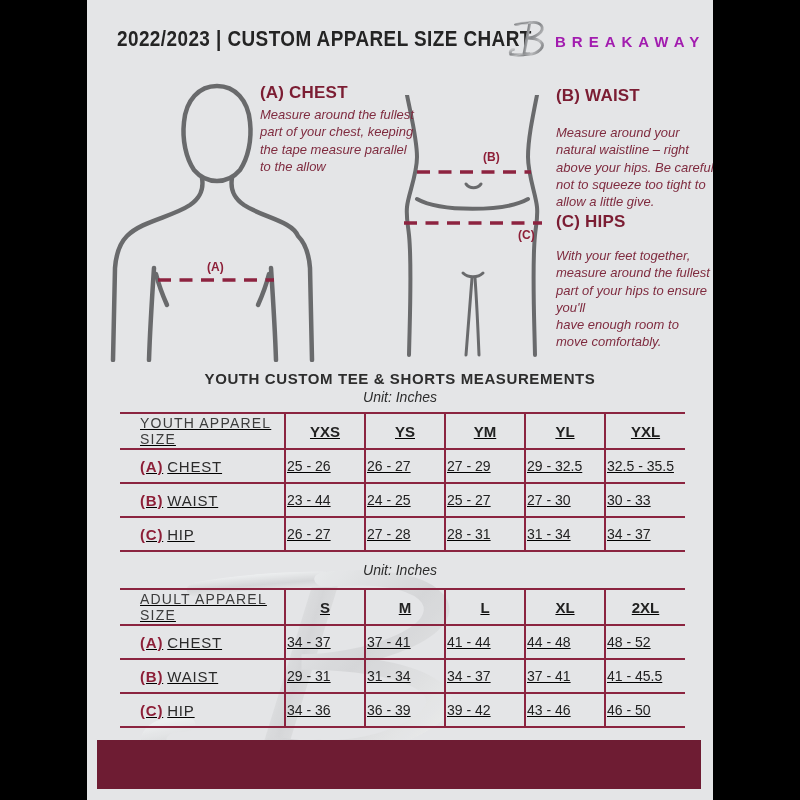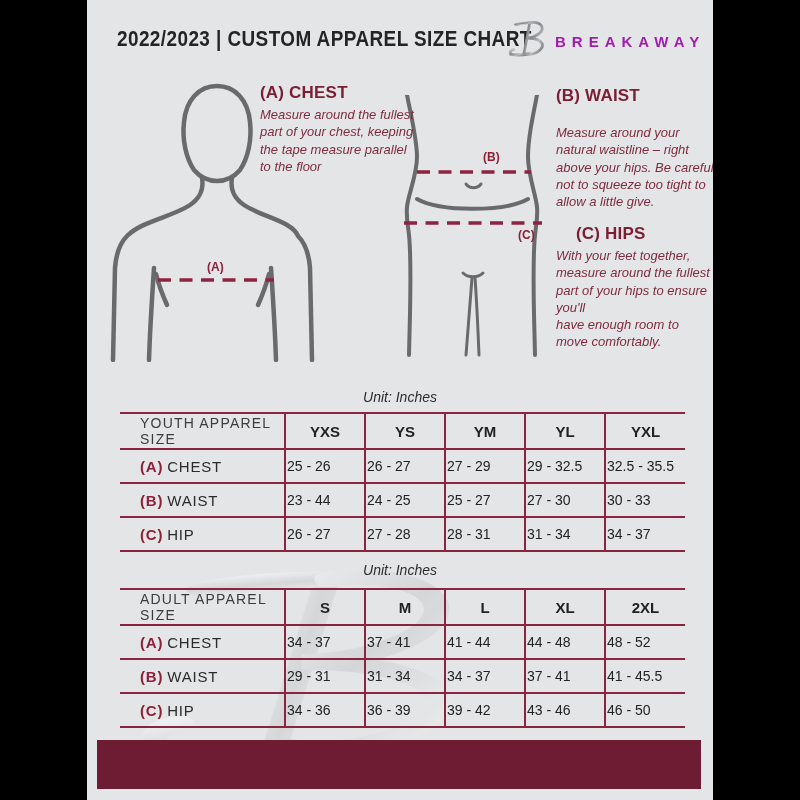--- a/index.html
+++ b/index.html
@@ -21,21 +21,21 @@
   .fig{position:absolute;}
   .fig-mk{position:absolute;font-size:12px;font-weight:700;color:#8d1f38;z-index:1;}
 
   
   .sec-title{position:absolute;left:0;width:626px;text-align:center;font-weight:700;font-size:15px;
     letter-spacing:.6px;color:#2d2d2d;}
   .sec-unit{position:absolute;left:0;width:626px;text-align:center;font-style:italic;font-size:14px;color:#2d2d2d;}
 
   
   .tbl-wrap{position:absolute;left:33px;width:565px;z-index:1;}
-  table{width:100%;border-collapse:collapse;table-layout:fixed;}
+  table{width:100%;border-collapse:collapse;table-layout:fixed;text-decoration:underline;}
   col.c0{width:165px;}
   thead th{height:31px;border-top:2px solid #8b2440;border-bottom:2px solid #8b2440;}
   tbody td{height:30px;border-bottom:2px solid #8b2440;}
   th.size{font-size:15px;font-weight:700;color:#222;text-align:center;border-left:2px solid #8b2440;}
   th.lbl0{font-size:14px;font-weight:400;letter-spacing:1.2px;color:#3c3c3c;text-align:left;padding-left:20px;}
   td.lbl{text-align:left;padding-left:20px;font-size:15px;color:#2b2b2b;letter-spacing:.8px;}
   td.lbl .mk{font-weight:700;color:#8d1f38;margin-right:4px;}
   td.val{text-align:left;font-size:14px;color:#222;border-left:2px solid #8b2440;}
 
   .footer{position:absolute;left:10px;top:740px;width:604px;height:49px;background:#6e1c33;z-index:2;}
@@ -89,45 +89,46 @@
       <path d="M 77,183 C 75,210 73,235 71,260" stroke-width="3"></path>
       <path d="M 80,183 C 82,210 83,235 84,260" stroke-width="3"></path>
     </g>
     <line x1="22" y1="77" x2="136" y2="77" stroke="#8d2340" stroke-width="3.5" stroke-dasharray="13 8.5"></line>
     <line x1="9" y1="128" x2="147" y2="128" stroke="#8d2340" stroke-width="3.5" stroke-dasharray="13 8.5"></line>
   </svg>
   <span class="fig-mk" style="left:396px;top:150px;">(B)</span>
   <span class="fig-mk" style="left:431px;top:228px;">(C)</span>
 
   <div class="guide-h" style="left:173px;top:83px;">(A) CHEST</div>
-  <div class="guide-p" style="left:173px;top:106px;width:155px;">Measure around the fullest part of your chest, keeping the tape measure parallel to the floor</div>
+  <div class="guide-p" style="left:173px;top:106px;width:155px;">Measure around the fullest part of your chest, keeping the tape measure parallel to the allow</div>
 
   <div class="guide-h" style="left:469px;top:86px;">(B) WAIST</div>
   <div class="guide-p" style="left:469px;top:124px;width:158px;">Measure around your natural waistline – right above your hips. Be careful not to squeeze too tight to allow a little give.</div>
 
-  <div class="guide-h" style="left:469px;top:224px;margin-left:20px;">(C) HIPS</div>
+  <div class="guide-h" style="left:469px;top:212px;">(C) HIPS</div>
   <div class="guide-p" style="left:469px;top:247px;width:158px;">With your feet together, measure around the fullest part of your hips to ensure you'll
 have enough room to move comfortably.</div>
 
   <svg class="wm" viewBox="0 0 48 48" preserveAspectRatio="none">
     <defs>
       <linearGradient id="wg" x1="0" y1="0" x2="1" y2="1">
         <stop offset="0" stop-color="#eef0f1"></stop>
           <stop offset=".5" stop-color="#d3d4d6"></stop>
         <stop offset="1" stop-color="#eceded"></stop>
       </linearGradient>
     </defs>
     <g fill="none" stroke="url(#wg)" stroke-width="3" stroke-linecap="round">
       <path d="M 28,8 L 22,40"></path>
       <path d="M 13,10 C 18,8.5 23,8 28,8"></path>
       <path d="M 11,36 C 8,36 7,38.5 8,41 C 16,42.5 22,41.5 27,40.5"></path>
       <path d="M 28,8 C 40,6 45,14 37,20 C 33,23 28,24 25,24 C 38,24 45,30 39,36 C 34,41 27,41.5 22,40"></path>
     </g>
   </svg>
 
+  <div class="sec-title" style="top:370px;">YOUTH CUSTOM TEE &amp; SHORTS MEASUREMENTS</div>
   <div class="sec-unit" style="top:389px;">Unit: Inches</div>
 
   <div class="tbl-wrap" style="top:412px;">
     <table>
       <colgroup>
           <col class="c0">
           <col>
           <col>
           <col>
           <col>

